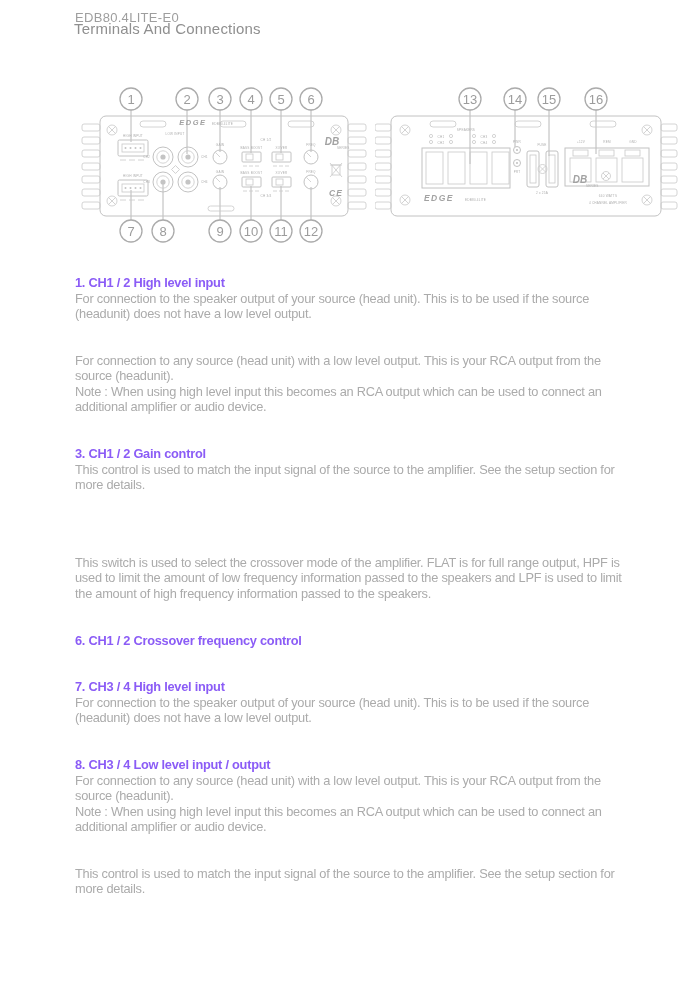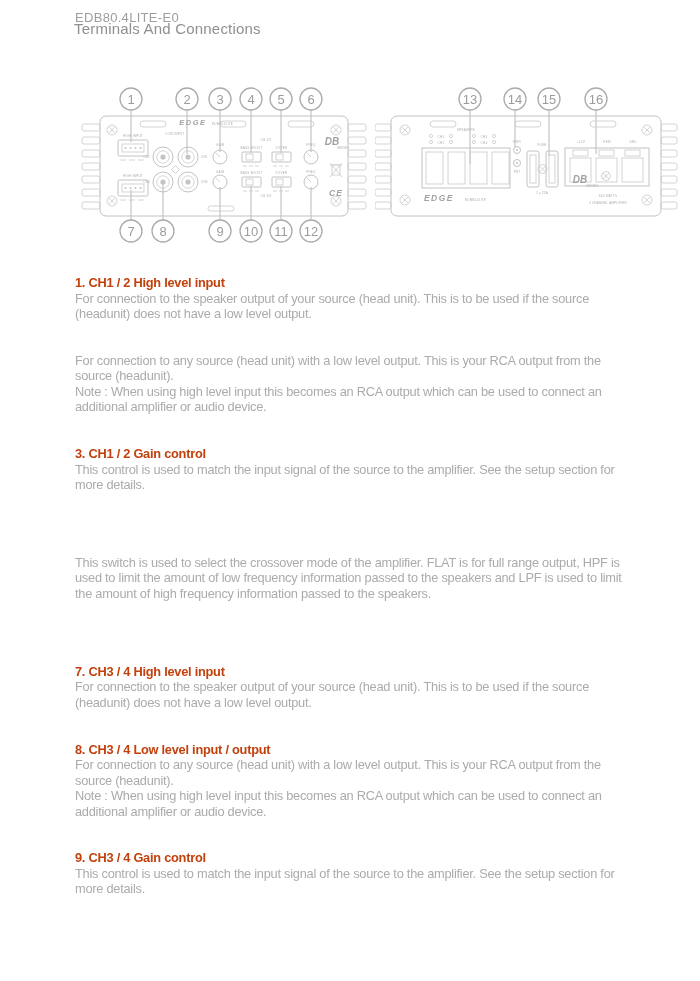--- a/index.html
+++ b/index.html
@@ -4,21 +4,21 @@
 <style>
   html,body{margin:0;padding:0;background:#ffffff;}
   .page{position:relative;width:700px;height:981px;background:#ffffff;overflow:hidden;
         font-family:"Liberation Sans",sans-serif;text-decoration:underline;}
   .model-line{position:absolute;left:75px;top:10px;font-size:13px;color:#9e9e9e;letter-spacing:.3px;}
   .page-title{position:absolute;left:74px;top:20px;font-size:15px;color:#8f8f8f;letter-spacing:.2px;}
   .amp-left{position:absolute;left:78px;top:84px;}
   .amp-right{position:absolute;left:375px;top:84px;}
   .sections{position:absolute;left:75px;top:244px;width:615px;font-size:12.8px;
             line-height:15.55px;letter-spacing:-.25px;color:#ababab;white-space:pre;}
-  .sec-h{font-weight:bold;color:#c2410c;}
+  .sec-h{font-weight:bold;color:#8b5cf6;}
   
   .ln{fill:none;stroke:#c2c2c2;stroke-width:1;}
   .ln2{fill:none;stroke:#c9c9c9;stroke-width:.8;}
   .ld{stroke:#b8b8b8;stroke-width:1;}
   .co{fill:#ffffff;stroke:#ababab;stroke-width:1.3;}
   .cn{font-size:13px;fill:#9c9c9c;text-anchor:middle;font-family:"Liberation Sans",sans-serif;}
   .tt{font-size:3.1px;fill:#afafaf;text-anchor:middle;letter-spacing:.2px;
       font-family:"Liberation Sans",sans-serif;}
   .tts{text-anchor:start;}
   .tte{text-anchor:end;}
@@ -384,28 +384,28 @@
     <div class="sec"><div class="sec-b">For connection to any source (head unit) with a low level output. This is your RCA output from the
 source (headunit).
 Note : When using high level input this becomes an RCA output which can be used to connect an
 additional amplifier or audio device.</div></div>
     <div class="sec"><div class="sec-h">3. CH1 / 2 Gain control</div><div class="sec-b">This control is used to match the input signal of the source to the amplifier. See the setup section for
 more details.</div></div>
     <div class="sec"></div>
     <div class="sec"><div class="sec-b">This switch is used to select the crossover mode of the amplifier. FLAT is for full range output, HPF is
 used to limit the amount of low frequency information passed to the speakers and LPF is used to limit
 the amount of high frequency information passed to the speakers.</div></div>
-    <div class="sec"></div>
+    <div class="sec"><div class="sec-h">6. CH1 / 2 Crossover frequency control</div></div>
     <div class="sec"><div class="sec-h">7. CH3 / 4 High level input</div><div class="sec-b">For connection to the speaker output of your source (head unit). This is to be used if the source
 (headunit) does not have a low level output.</div></div>
     <div class="sec"><div class="sec-h">8. CH3 / 4 Low level input / output</div><div class="sec-b">For connection to any source (head unit) with a low level output. This is your RCA output from the
 source (headunit).
 Note : When using high level input this becomes an RCA output which can be used to connect an
 additional amplifier or audio device.</div></div>
-    <div class="sec"><div class="sec-h">9. CH3 / 4 Gain control</div><div class="sec-b">This control is used to match the input signal of the source to the amplifier. See the setup section for
+    <div class="sec"><div class="sec-b">This control is used to match the input signal of the source to the amplifier. See the setup section for
 more details.</div></div>
     
     
     
     
     
   </div>
 
 </div>
 

